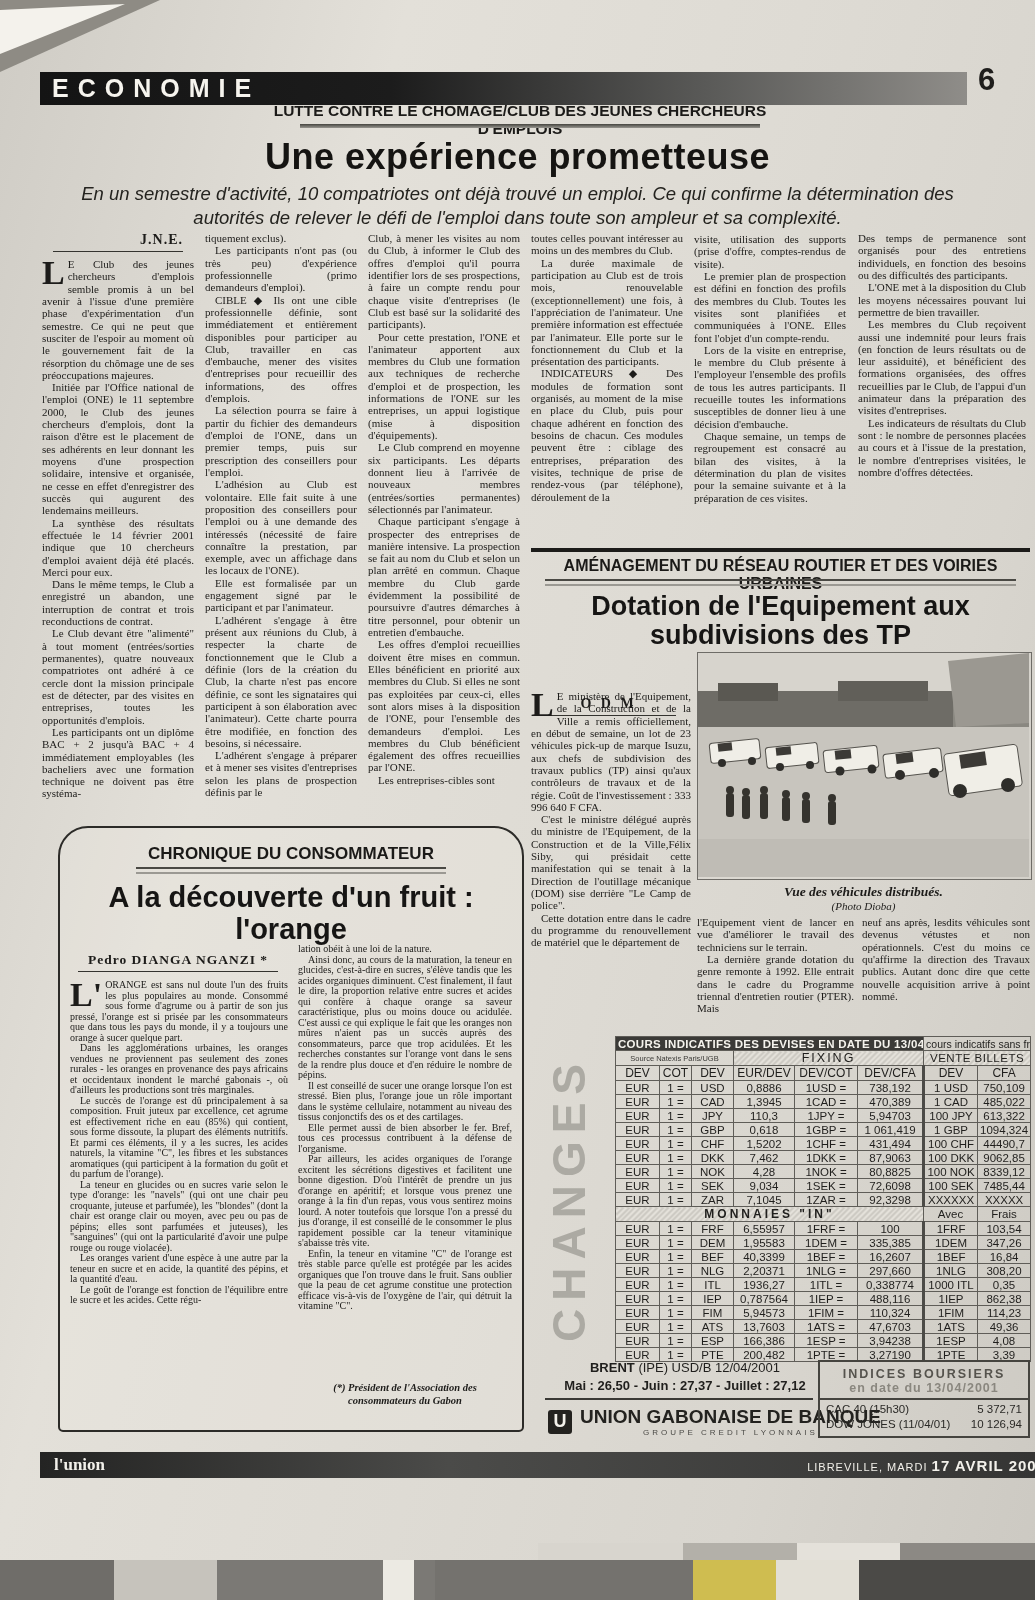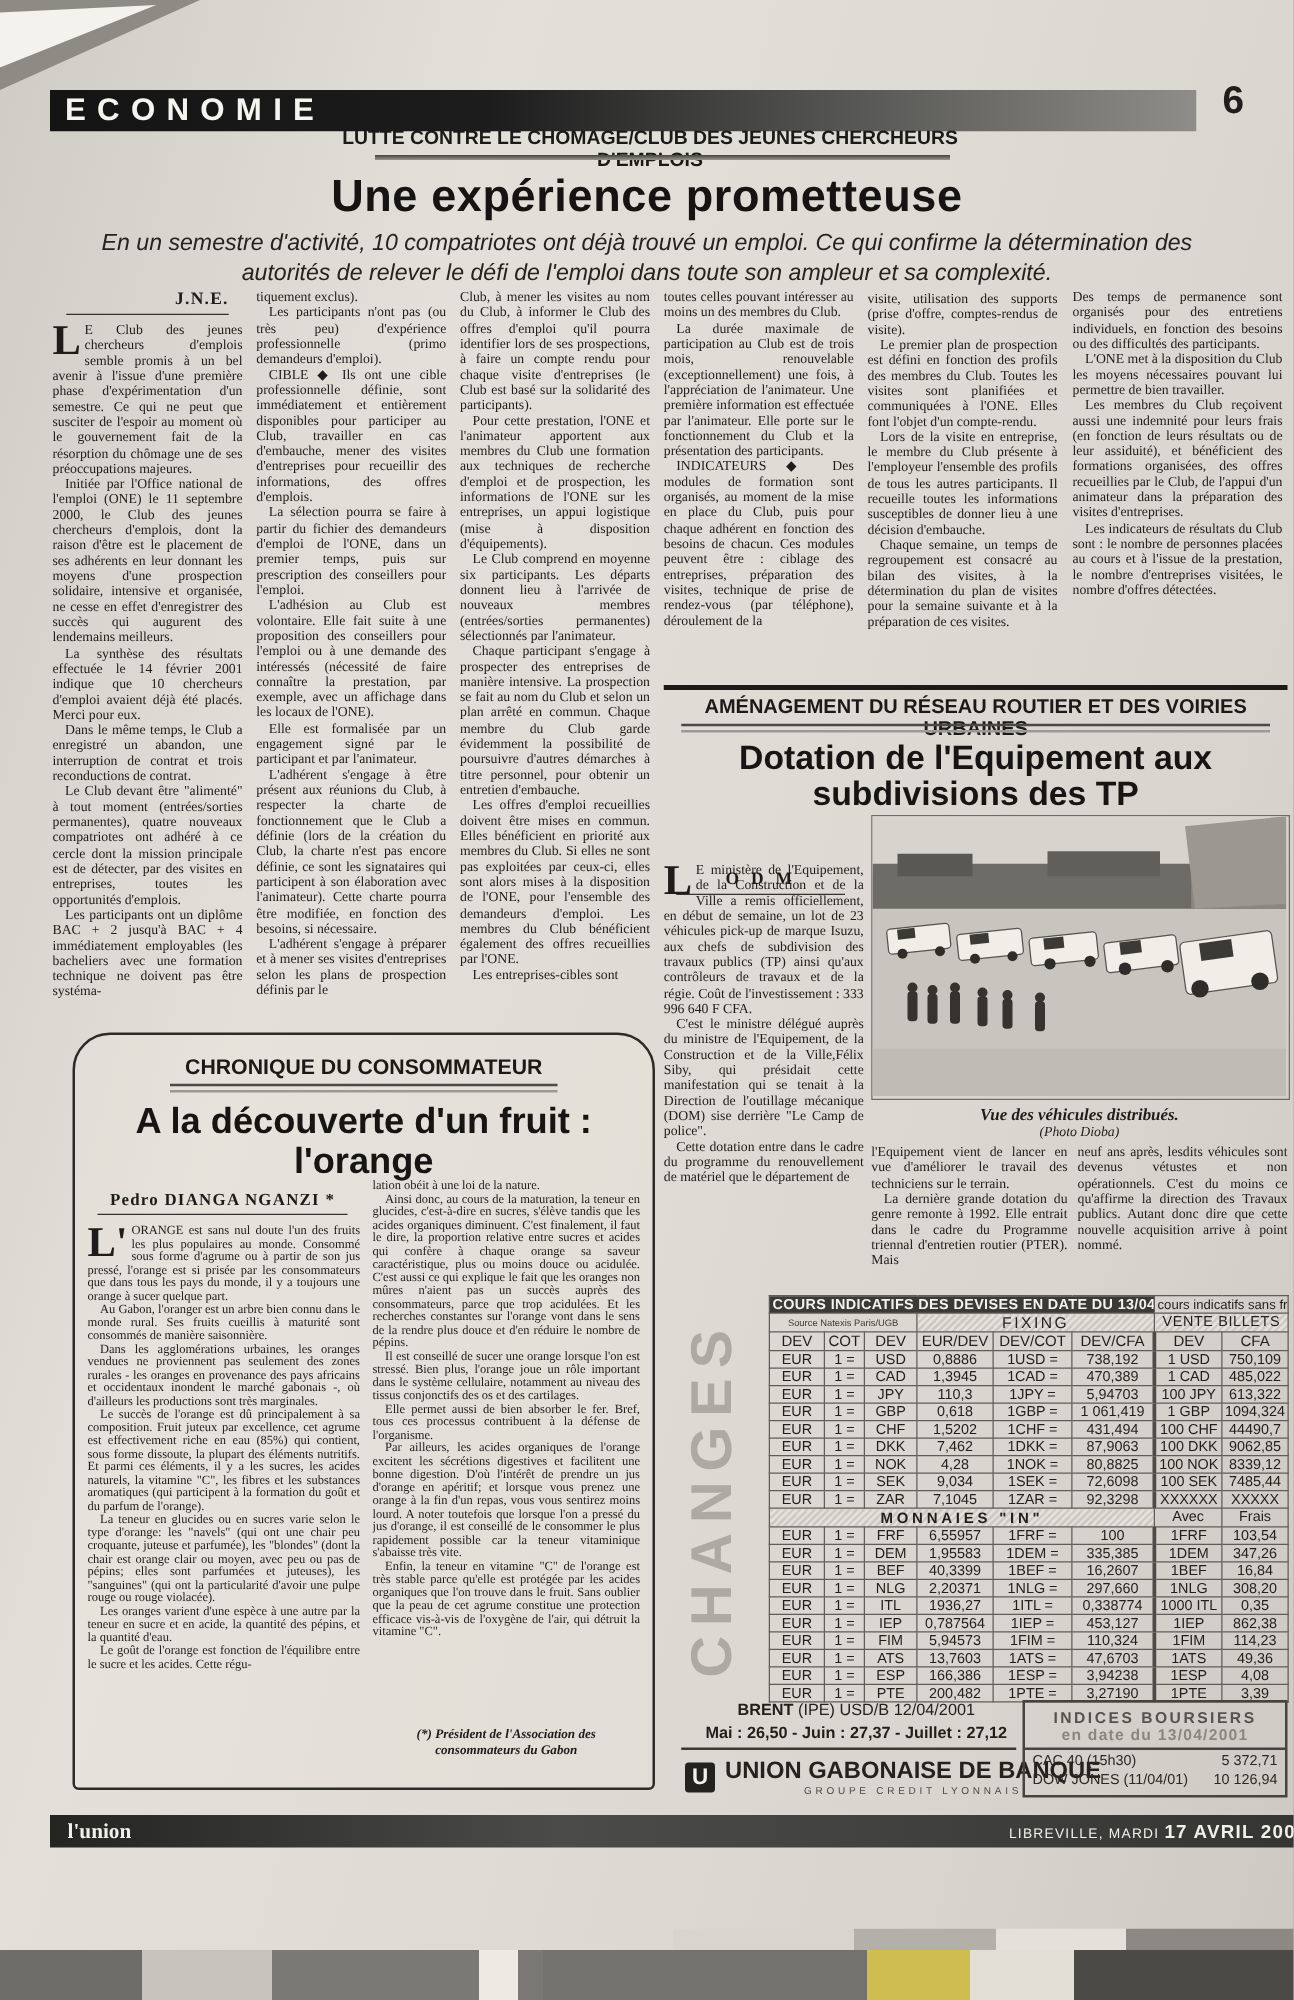--- a/index.html
+++ b/index.html
@@ -4,21 +4,21 @@
 <style>
   html,body{margin:0;padding:0;background:#a8a59e;}
   .page{position:relative;width:1035px;height:1600px;overflow:hidden;
         font-family:"Liberation Serif",serif;color:#1d1c1a;
         background:linear-gradient(105deg,#cfccc5,#e3e0d9 28%,#dedbd4 55%,#d8d5ce 78%,#ccc9c2);}
   .abs{position:absolute;}
   .sans{font-family:"Liberation Sans",sans-serif;}
   
   .eco-bar{background:linear-gradient(90deg,#141414 0%,#1c1c1c 38%,#5a5a58 72%,#8f8d89 100%);
            color:#f6f4ee;font-weight:bold;font-size:25px;letter-spacing:9px;
-           padding:2px 0 2px 12px;}
+           padding:2px 10px 2px 12px;}
   .pagenum{font-weight:bold;font-size:31px;color:#1f1e1c;}
   .kick{font-weight:bold;color:#1b1a18;text-align:center;}
   .krule{background:linear-gradient(#45443f,#989690);}
   .h1{font-weight:bold;font-size:36px;text-align:center;color:#151412;letter-spacing:.5px;}
   .stand{font-style:italic;font-size:18.5px;line-height:1.32;text-align:center;color:#24231f;}
   .byl{font-weight:bold;font-size:14px;text-align:center;border-bottom:1.5px solid #34332f;
        padding-bottom:3px;letter-spacing:1px;}
   
   .body-col{font-size:11px;line-height:1.12;overflow:hidden;text-align:justify;}
   .body-col p{margin:0;text-indent:10px;}
@@ -223,21 +223,20 @@
   <div class="abs chron-box" style="left:58px;top:826px;width:462px;height:602px;">
     <div class="kick sans" style="margin-top:16px;font-size:17px;">CHRONIQUE DU CONSOMMATEUR</div>
     <div class="dbl" style="width:310px;margin:3px auto 0 auto;"></div>
     <div class="h3 sans" style="margin-top:8px;">
       <div>A la découverte d'un fruit :</div>
       <div>l'orange</div>
     </div>
     <div class="byl" style="position:absolute;left:18px;top:124px;width:200px;font-size:13.5px;">Pedro DIANGA NGANZI *</div>
     <div class="body-col tiny dropcap" style="position:absolute;left:10px;top:152px;width:218px;height:440px;">
         <p>L'ORANGE est sans nul doute l'un des fruits les plus populaires au monde. Consommé sous forme d'agrume ou à partir de son jus pressé, l'orange est si prisée par les consommateurs que dans tous les pays du monde, il y a toujours une orange à sucer quelque part.</p>
-        <p>Au Gabon, l'oranger est un arbre bien connu dans le monde rural. Ses fruits cueillis à maturité sont consommés de manière saisonnière.</p>
         <p>Dans les agglomérations urbaines, les oranges vendues ne proviennent pas seulement des zones rurales - les oranges en provenance des pays africains et occidentaux inondent le marché gabonais -, où d'ailleurs les productions sont très marginales.</p>
         <p>Le succès de l'orange est dû principalement à sa composition. Fruit juteux par excellence, cet agrume est effectivement riche en eau (85%) qui contient, sous forme dissoute, la plupart des éléments nutritifs. Et parmi ces éléments, il y a les sucres, les acides naturels, la vitamine "C", les fibres et les substances aromatiques (qui participent à la formation du goût et du parfum de l'orange).</p>
         <p>La teneur en glucides ou en sucres varie selon le type d'orange: les "navels" (qui ont une chair peu croquante, juteuse et parfumée), les "blondes" (dont la chair est orange clair ou moyen, avec peu ou pas de pépins; elles sont parfumées et juteuses), les "sanguines" (qui ont la particularité d'avoir une pulpe rouge ou rouge violacée).</p>
         <p>Les oranges varient d'une espèce à une autre par la teneur en sucre et en acide, la quantité des pépins, et la quantité d'eau.</p>
         <p>Le goût de l'orange est fonction de l'équilibre entre le sucre et les acides. Cette régu-</p>
       </div>
     <div class="body-col tiny" style="position:absolute;left:238px;top:116px;width:214px;height:436px;">
         <p>lation obéit à une loi de la nature.</p>
         <p>Ainsi donc, au cours de la maturation, la teneur en glucides, c'est-à-dire en sucres, s'élève tandis que les acides organiques diminuent. C'est finalement, il faut le dire, la proportion relative entre sucres et acides qui confère à chaque orange sa saveur caractéristique, plus ou moins douce ou acidulée. C'est aussi ce qui explique le fait que les oranges non mûres n'aient pas un succès auprès des consommateurs, parce que trop acidulées. Et les recherches constantes sur l'orange vont dans le sens de la rendre plus douce et d'en réduire le nombre de pépins.</p>
         <p>Il est conseillé de sucer une orange lorsque l'on est stressé. Bien plus, l'orange joue un rôle important dans le système cellulaire, notamment au niveau des tissus conjonctifs des os et des cartilages.</p>
@@ -434,21 +433,21 @@
             <td>0,338774</td>
             <td>1000 ITL</td>
             <td>0,35</td>
           </tr>
           <tr>
             <td>EUR</td>
             <td>1 =</td>
             <td>IEP</td>
             <td>0,787564</td>
             <td>1IEP =</td>
-            <td>453,127</td>
+            <td>488,116</td>
             <td>1IEP</td>
             <td>862,38</td>
           </tr>
           <tr>
             <td>EUR</td>
             <td>1 =</td>
             <td>FIM</td>
             <td>5,94573</td>
             <td>1FIM =</td>
             <td>110,324</td>

